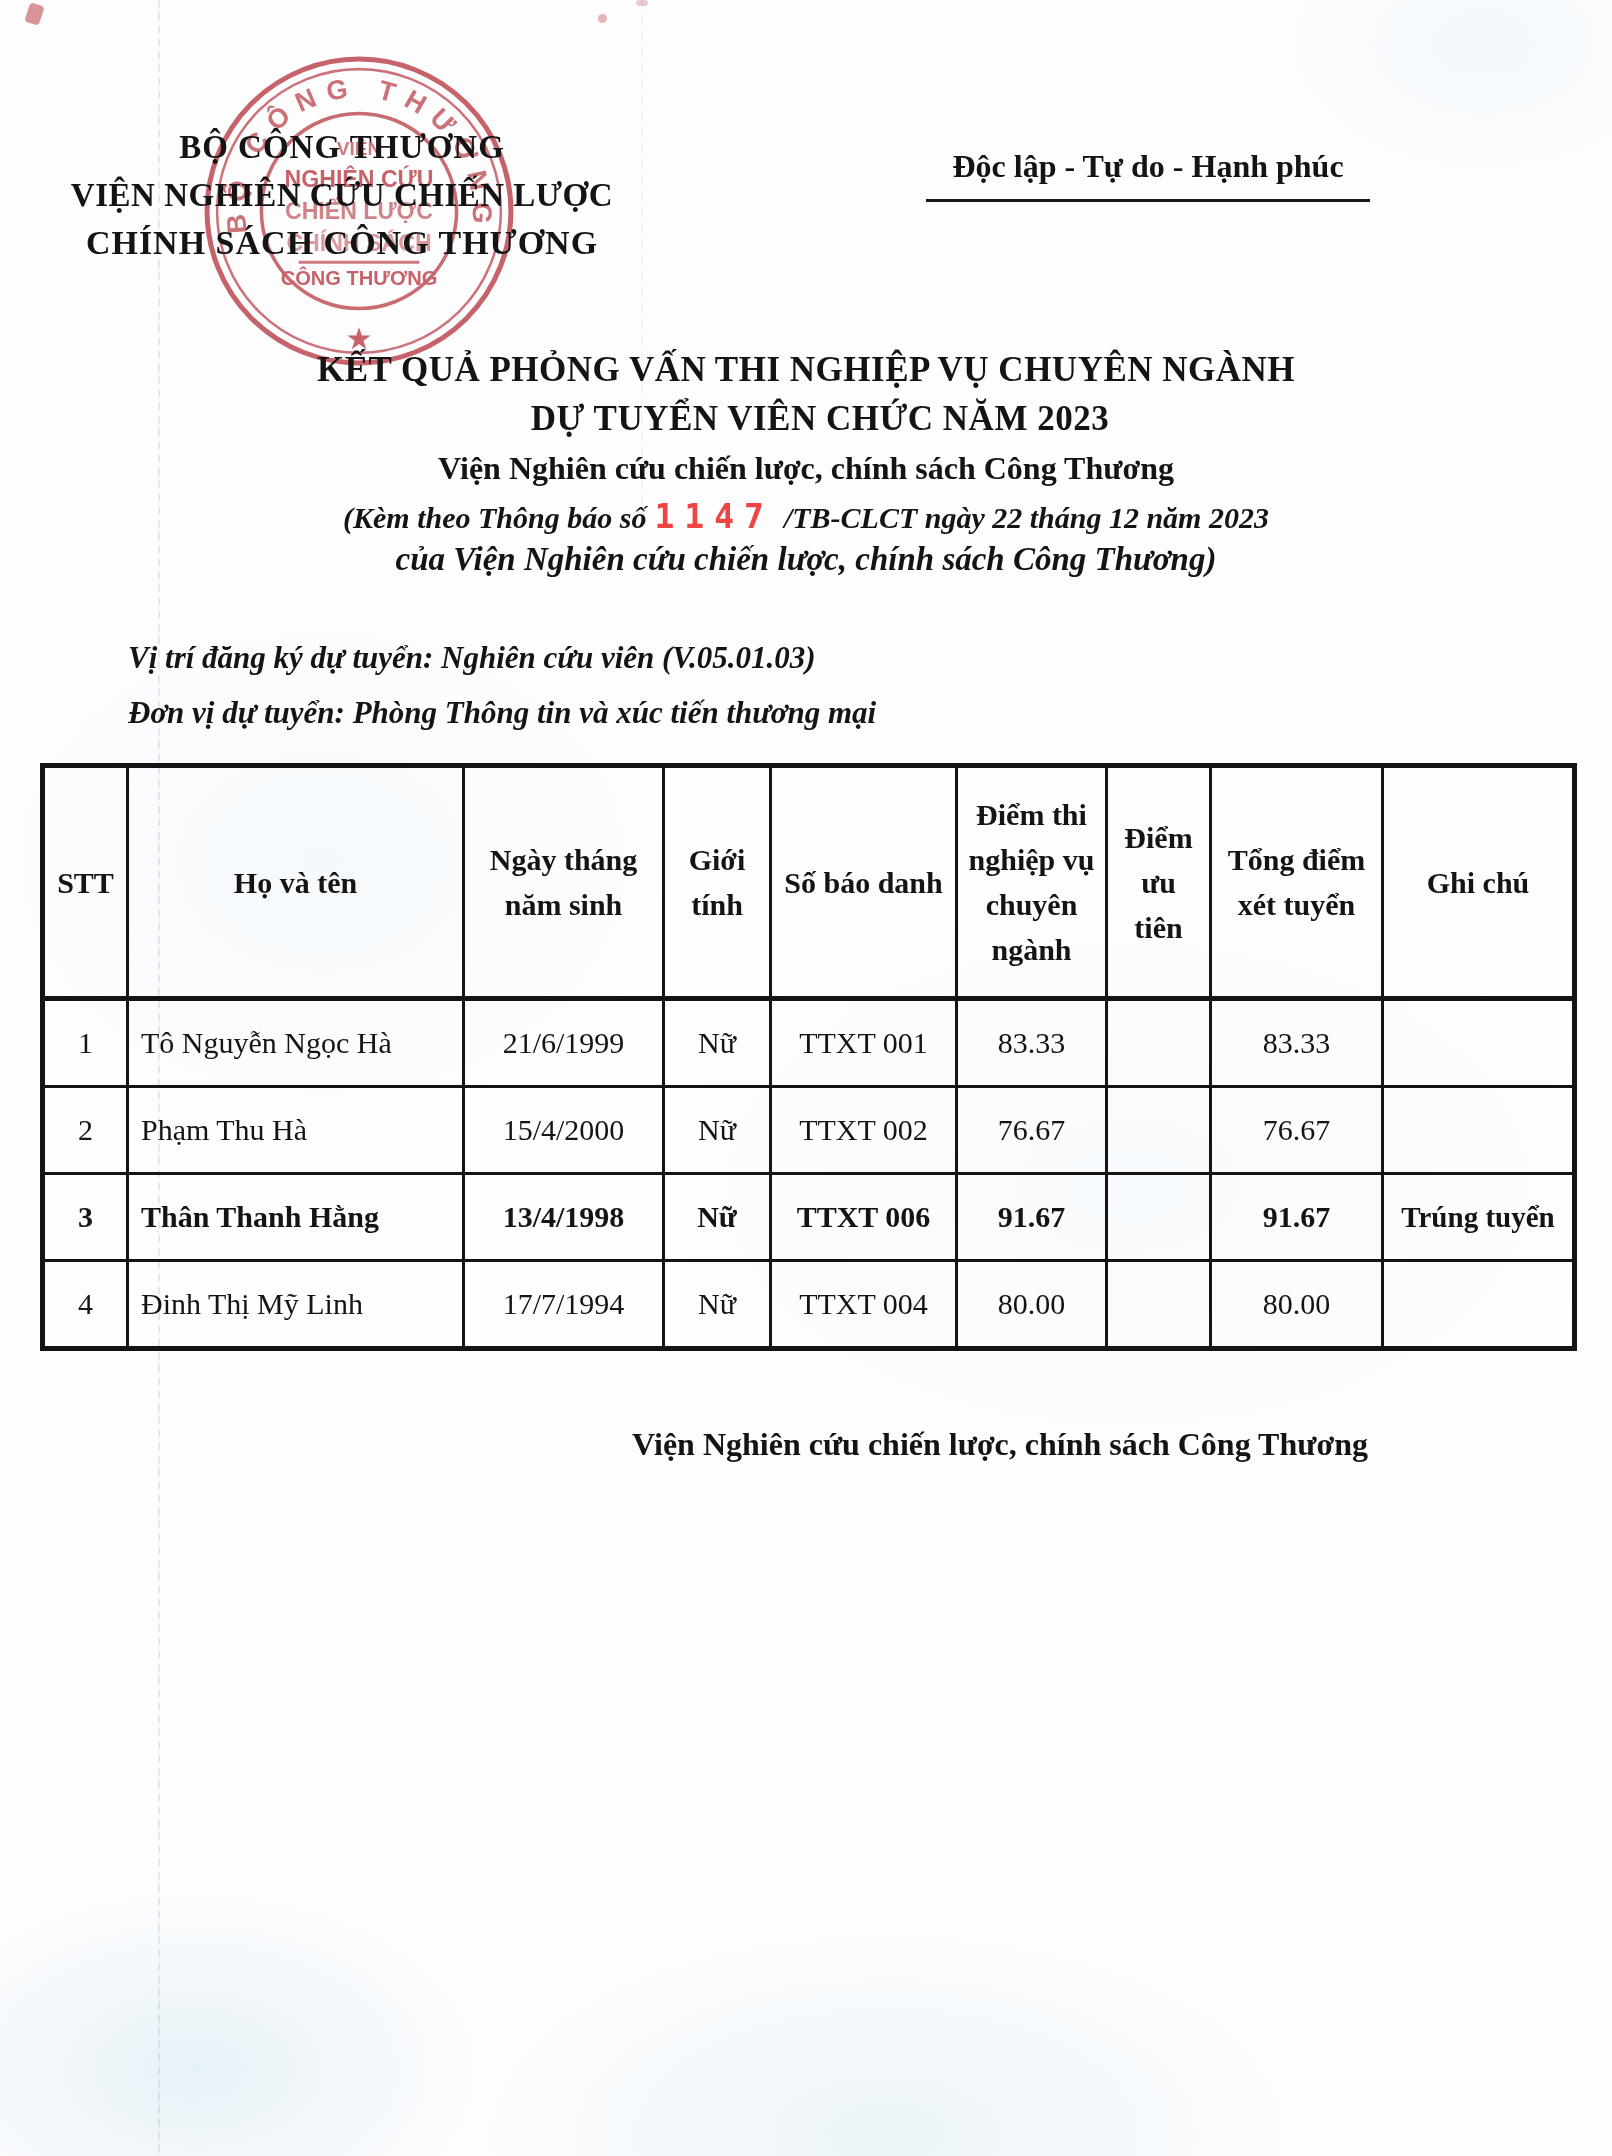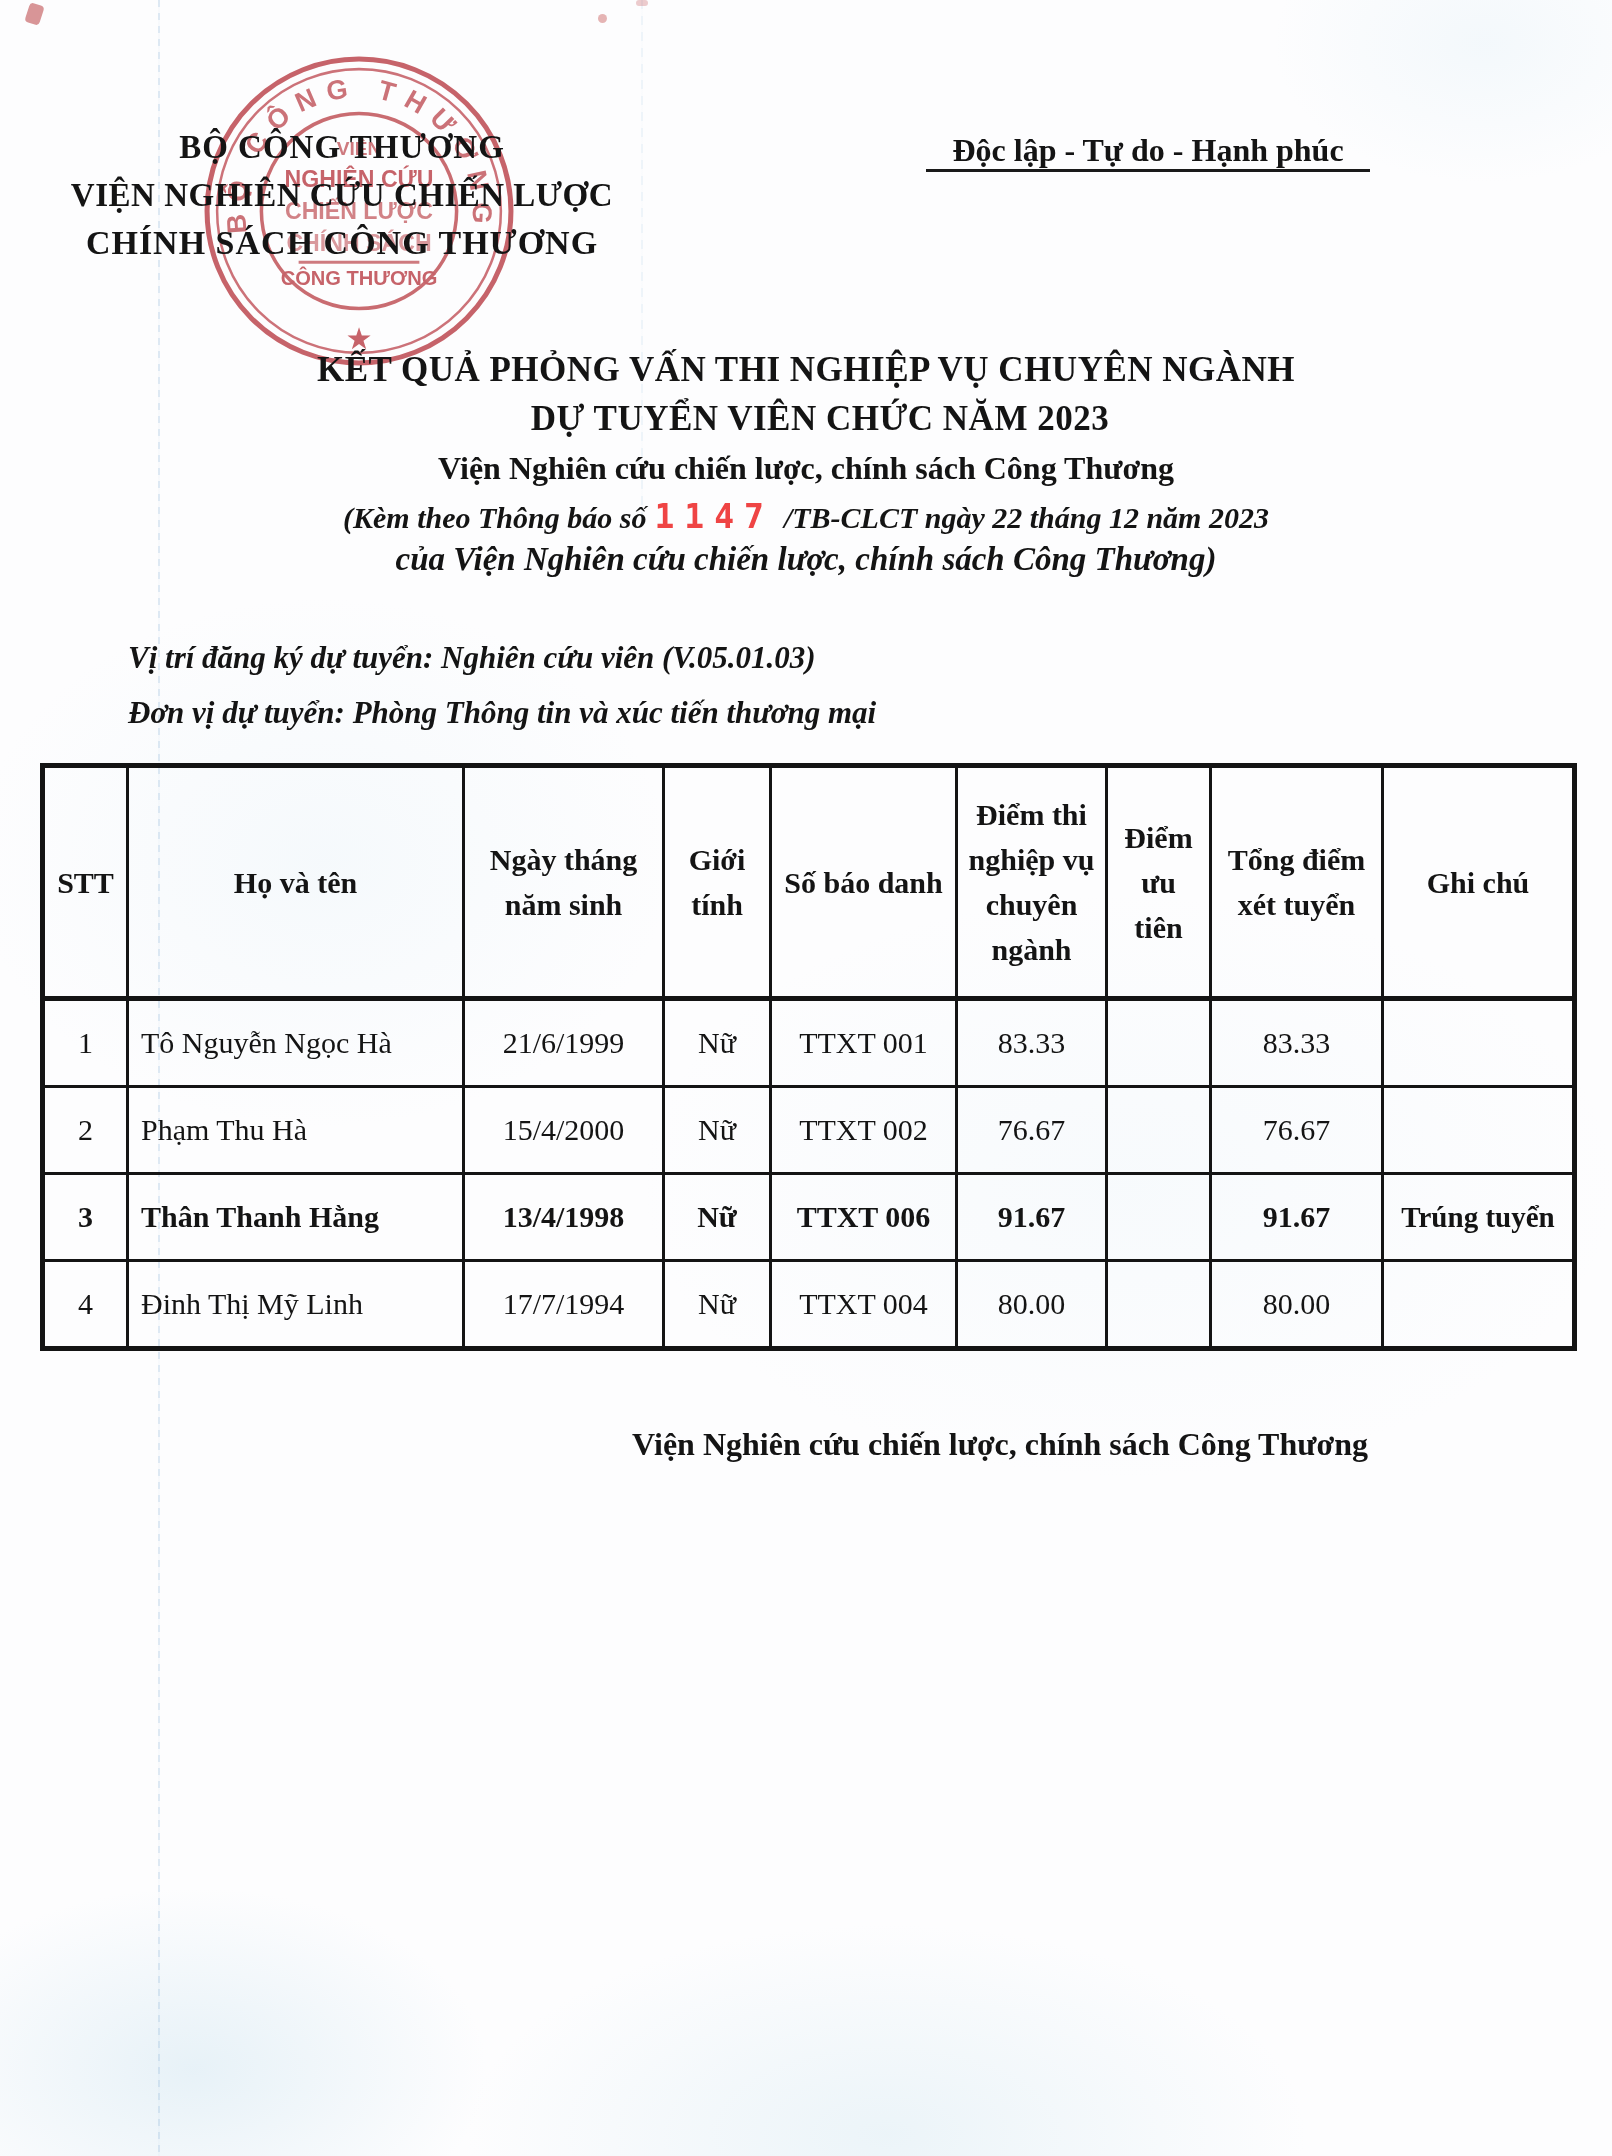--- a/index.html
+++ b/index.html
@@ -41,21 +41,21 @@
   }
   .hl-1{font-size:33px;font-weight:600;letter-spacing:1px;}
   .hl-2{font-size:33px;font-weight:700;letter-spacing:.5px;text-align:center;}
   .hl-3{font-size:34px;font-weight:700;letter-spacing:1px;}
 
   .header-right{
     position:absolute;left:818px;top:120px;width:660px;z-index:2;text-align:center;
   }
   .hr-1{font-size:29px;font-weight:700;letter-spacing:.4px;}
   .hr-2{
-    display:inline-block;margin-top:12px;padding:0 26px 0;
+    display:inline-block;margin-top:28px;padding:0 26px 14px;
     font-size:32px;font-weight:700;
     border-bottom:3px solid #1a1a1a;
   }
 
   
   .stamp{
     position:absolute;left:198px;top:50px;width:322px;height:322px;z-index:1;
     mix-blend-mode:multiply;opacity:.92;
   }
 

